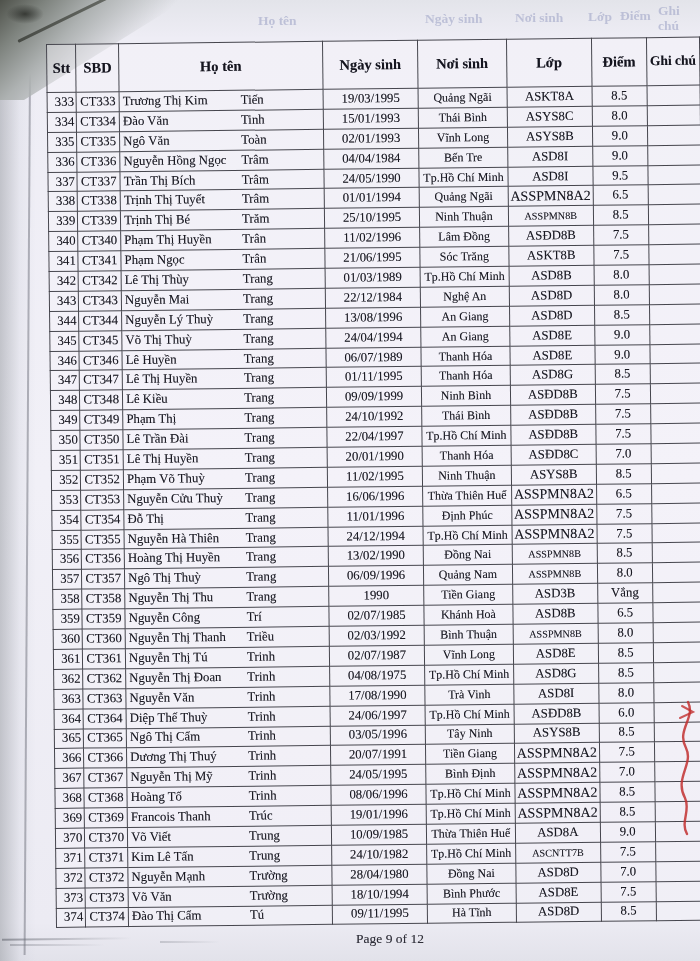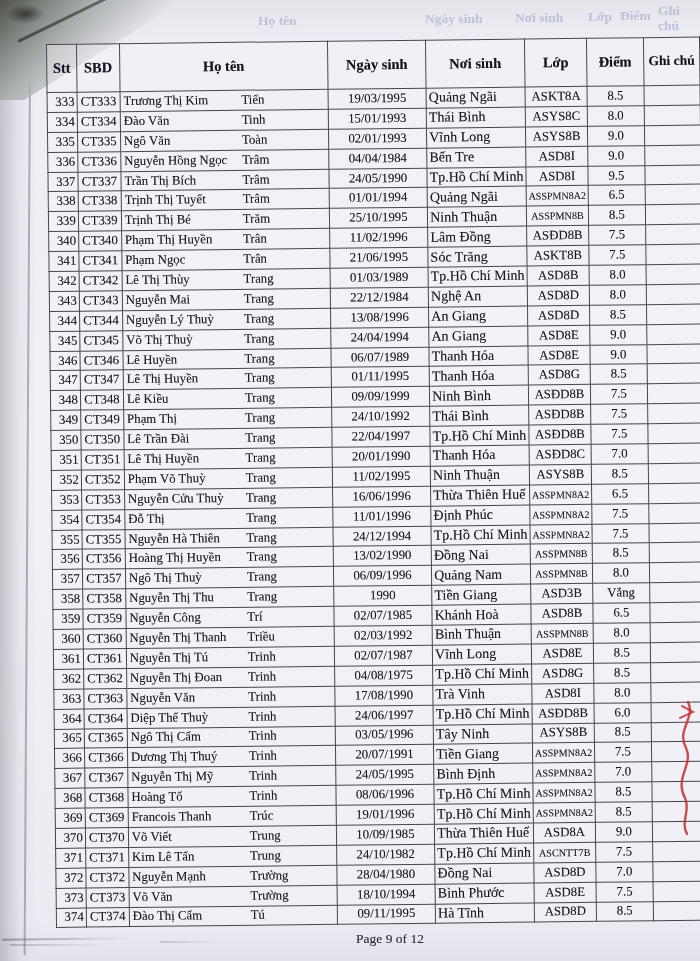--- a/index.html
+++ b/index.html
@@ -43,24 +43,24 @@
     text-shadow:0 0 .5px rgba(25,25,35,.45);}
   thead th.h-ghichu{font-size:13.5px;line-height:1.1;white-space:normal;}
   tbody td{height:18.9px;font-size:12.8px;padding:0 2px;color:#191922;
     text-shadow:0 0 .5px rgba(25,25,35,.4);}
   .c-stt{text-align:right;}
   .c-sbd{text-align:center;}
   .c-name{padding-left:3px;}
   .c-name .ho{display:inline-block;width:118px;vertical-align:bottom;overflow:hidden;}
   .c-name .ten{display:inline-block;}
   .c-dob{text-align:center;}
-  .c-pob{font-size:14px;}
+  .c-pob{text-align:center;font-size:12px;}
   .c-lop{text-align:center;border-radius:9px;}
   .c-lop.s8{font-size:10.2px;}
-  .c-lop.s9{font-size:10px;}
+  .c-lop.s9{font-size:14px;}
   .c-diem{text-align:center;border-radius:8px;}
   .footer{position:absolute;left:70px;top:931px;width:640px;text-align:center;
     font-size:13.5px;color:#2e2e38;text-shadow:0 0 .5px rgba(30,30,40,.35);}
   .red-scribble{position:absolute;left:666px;top:698px;}
 </style>
 </head>
 <body>
 
 <div class="edge-left"></div>
 <div class="edge-line"></div>

